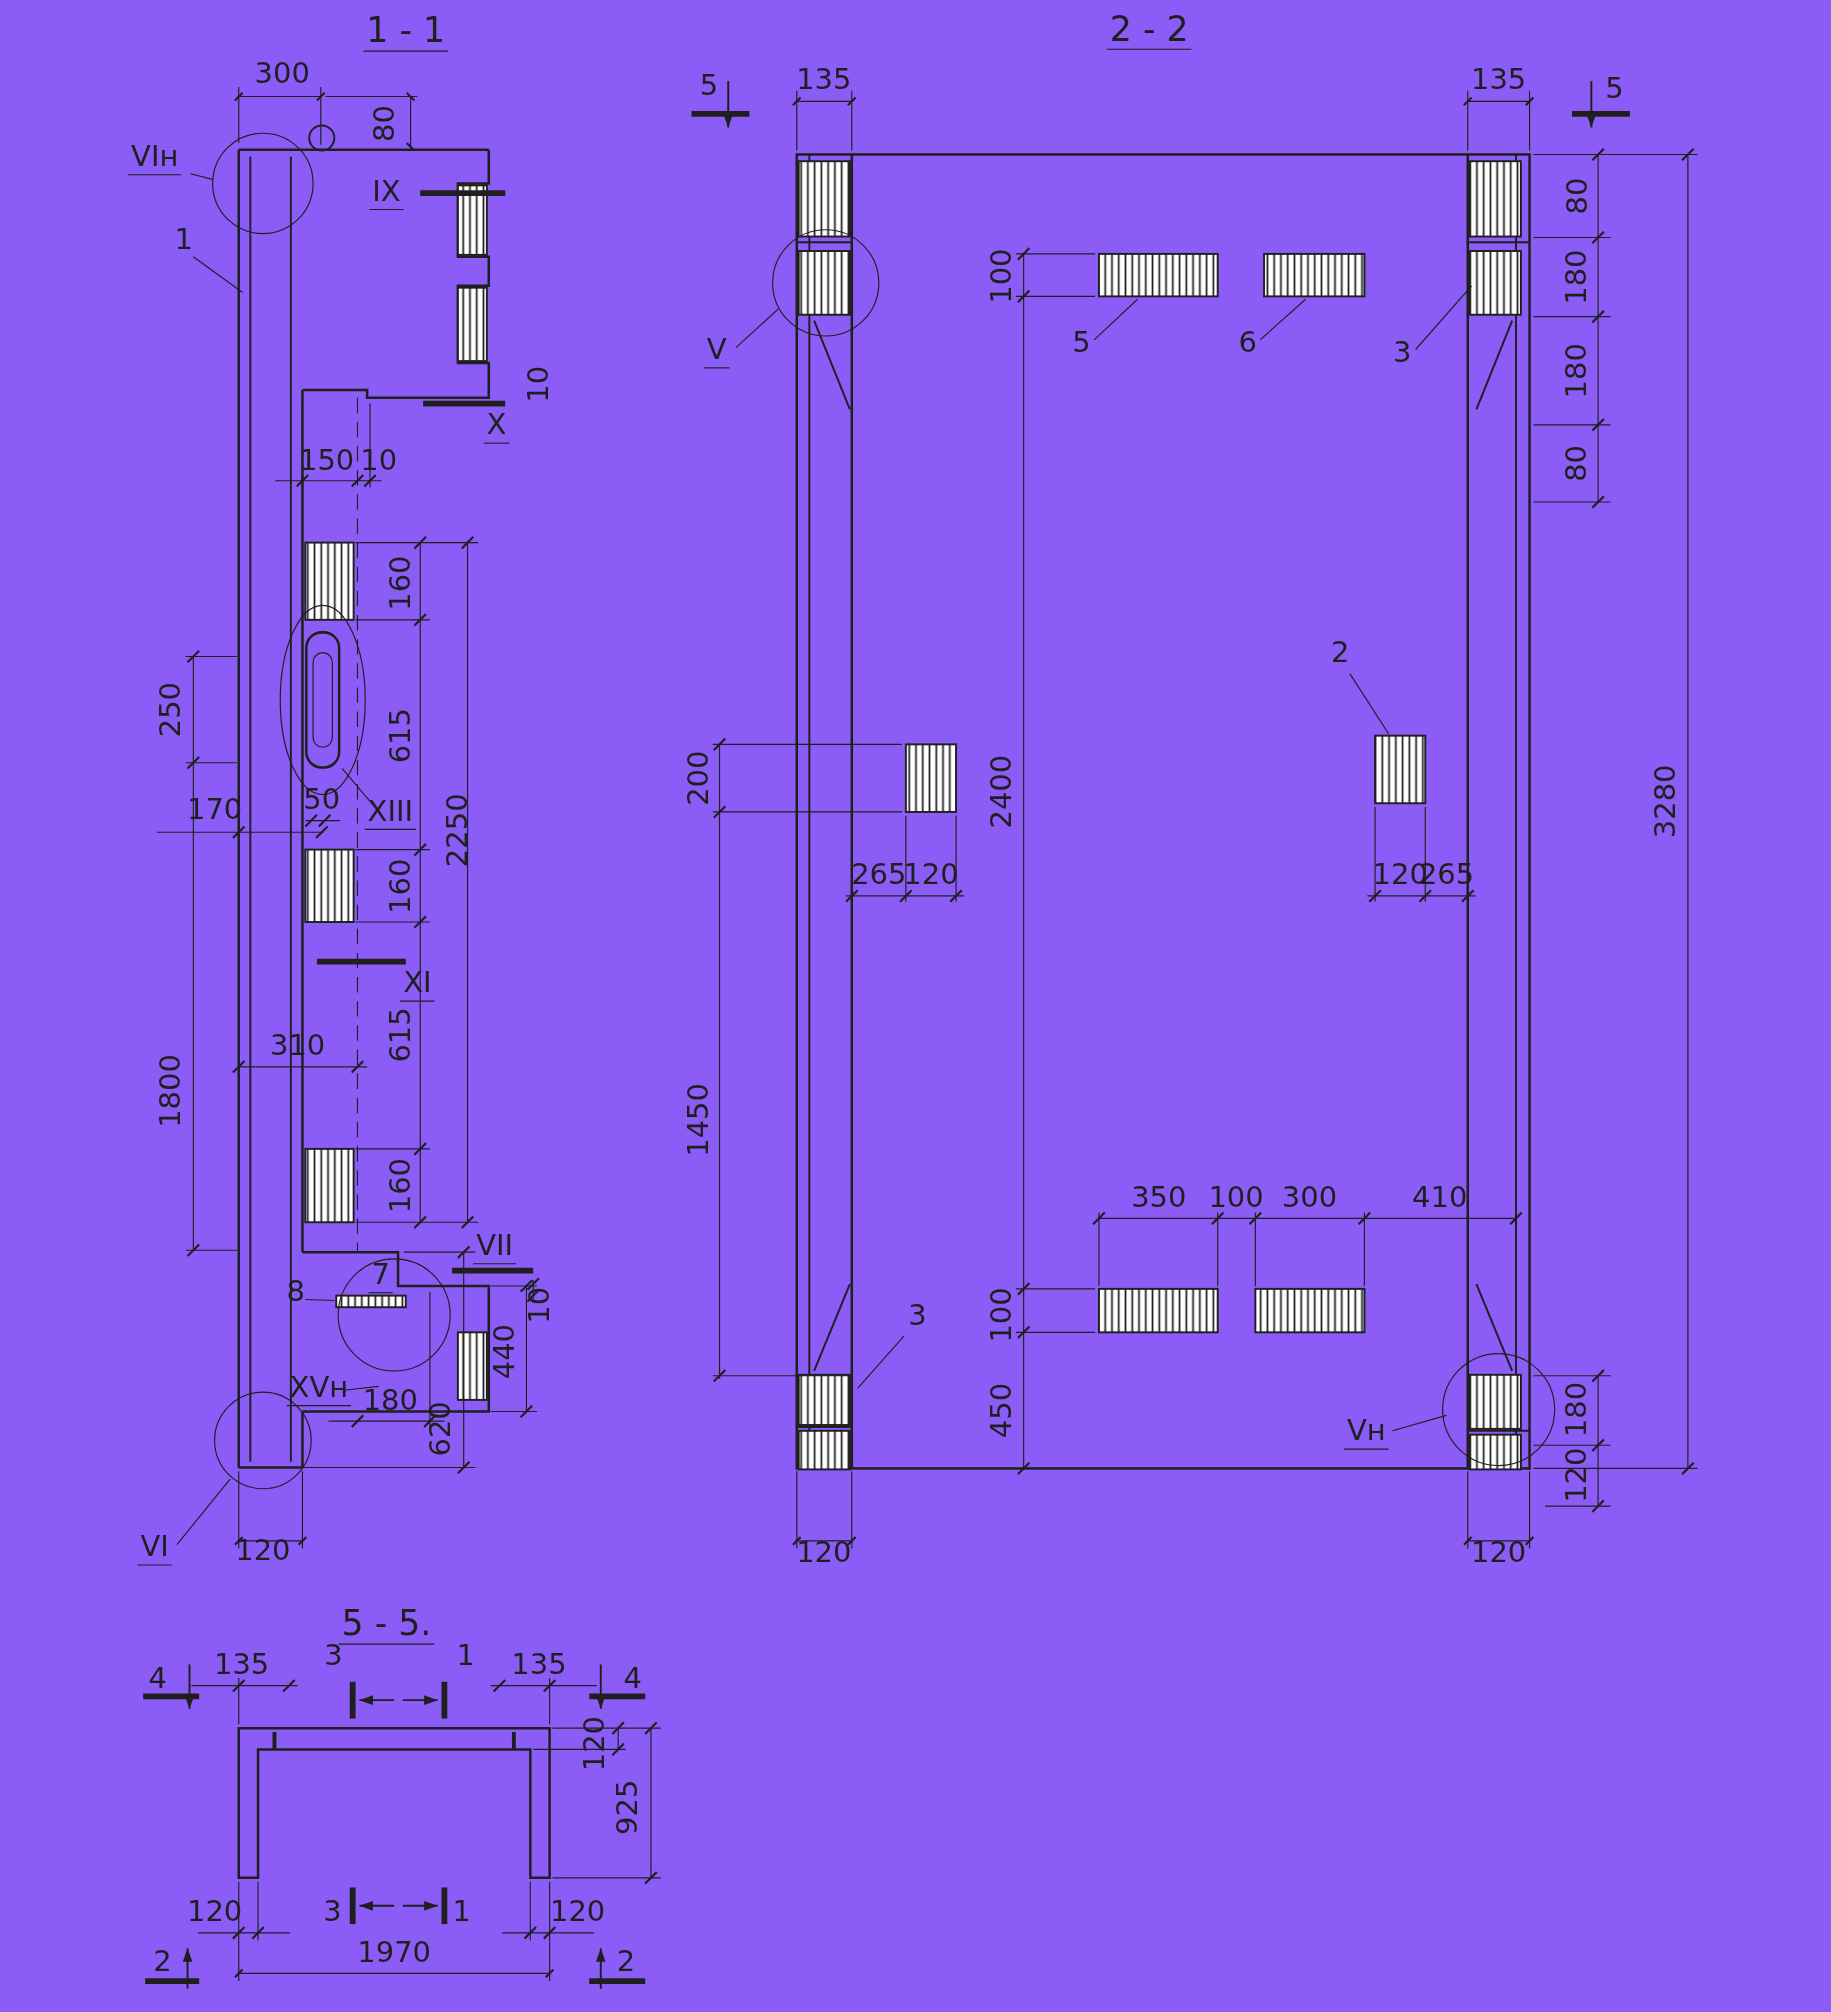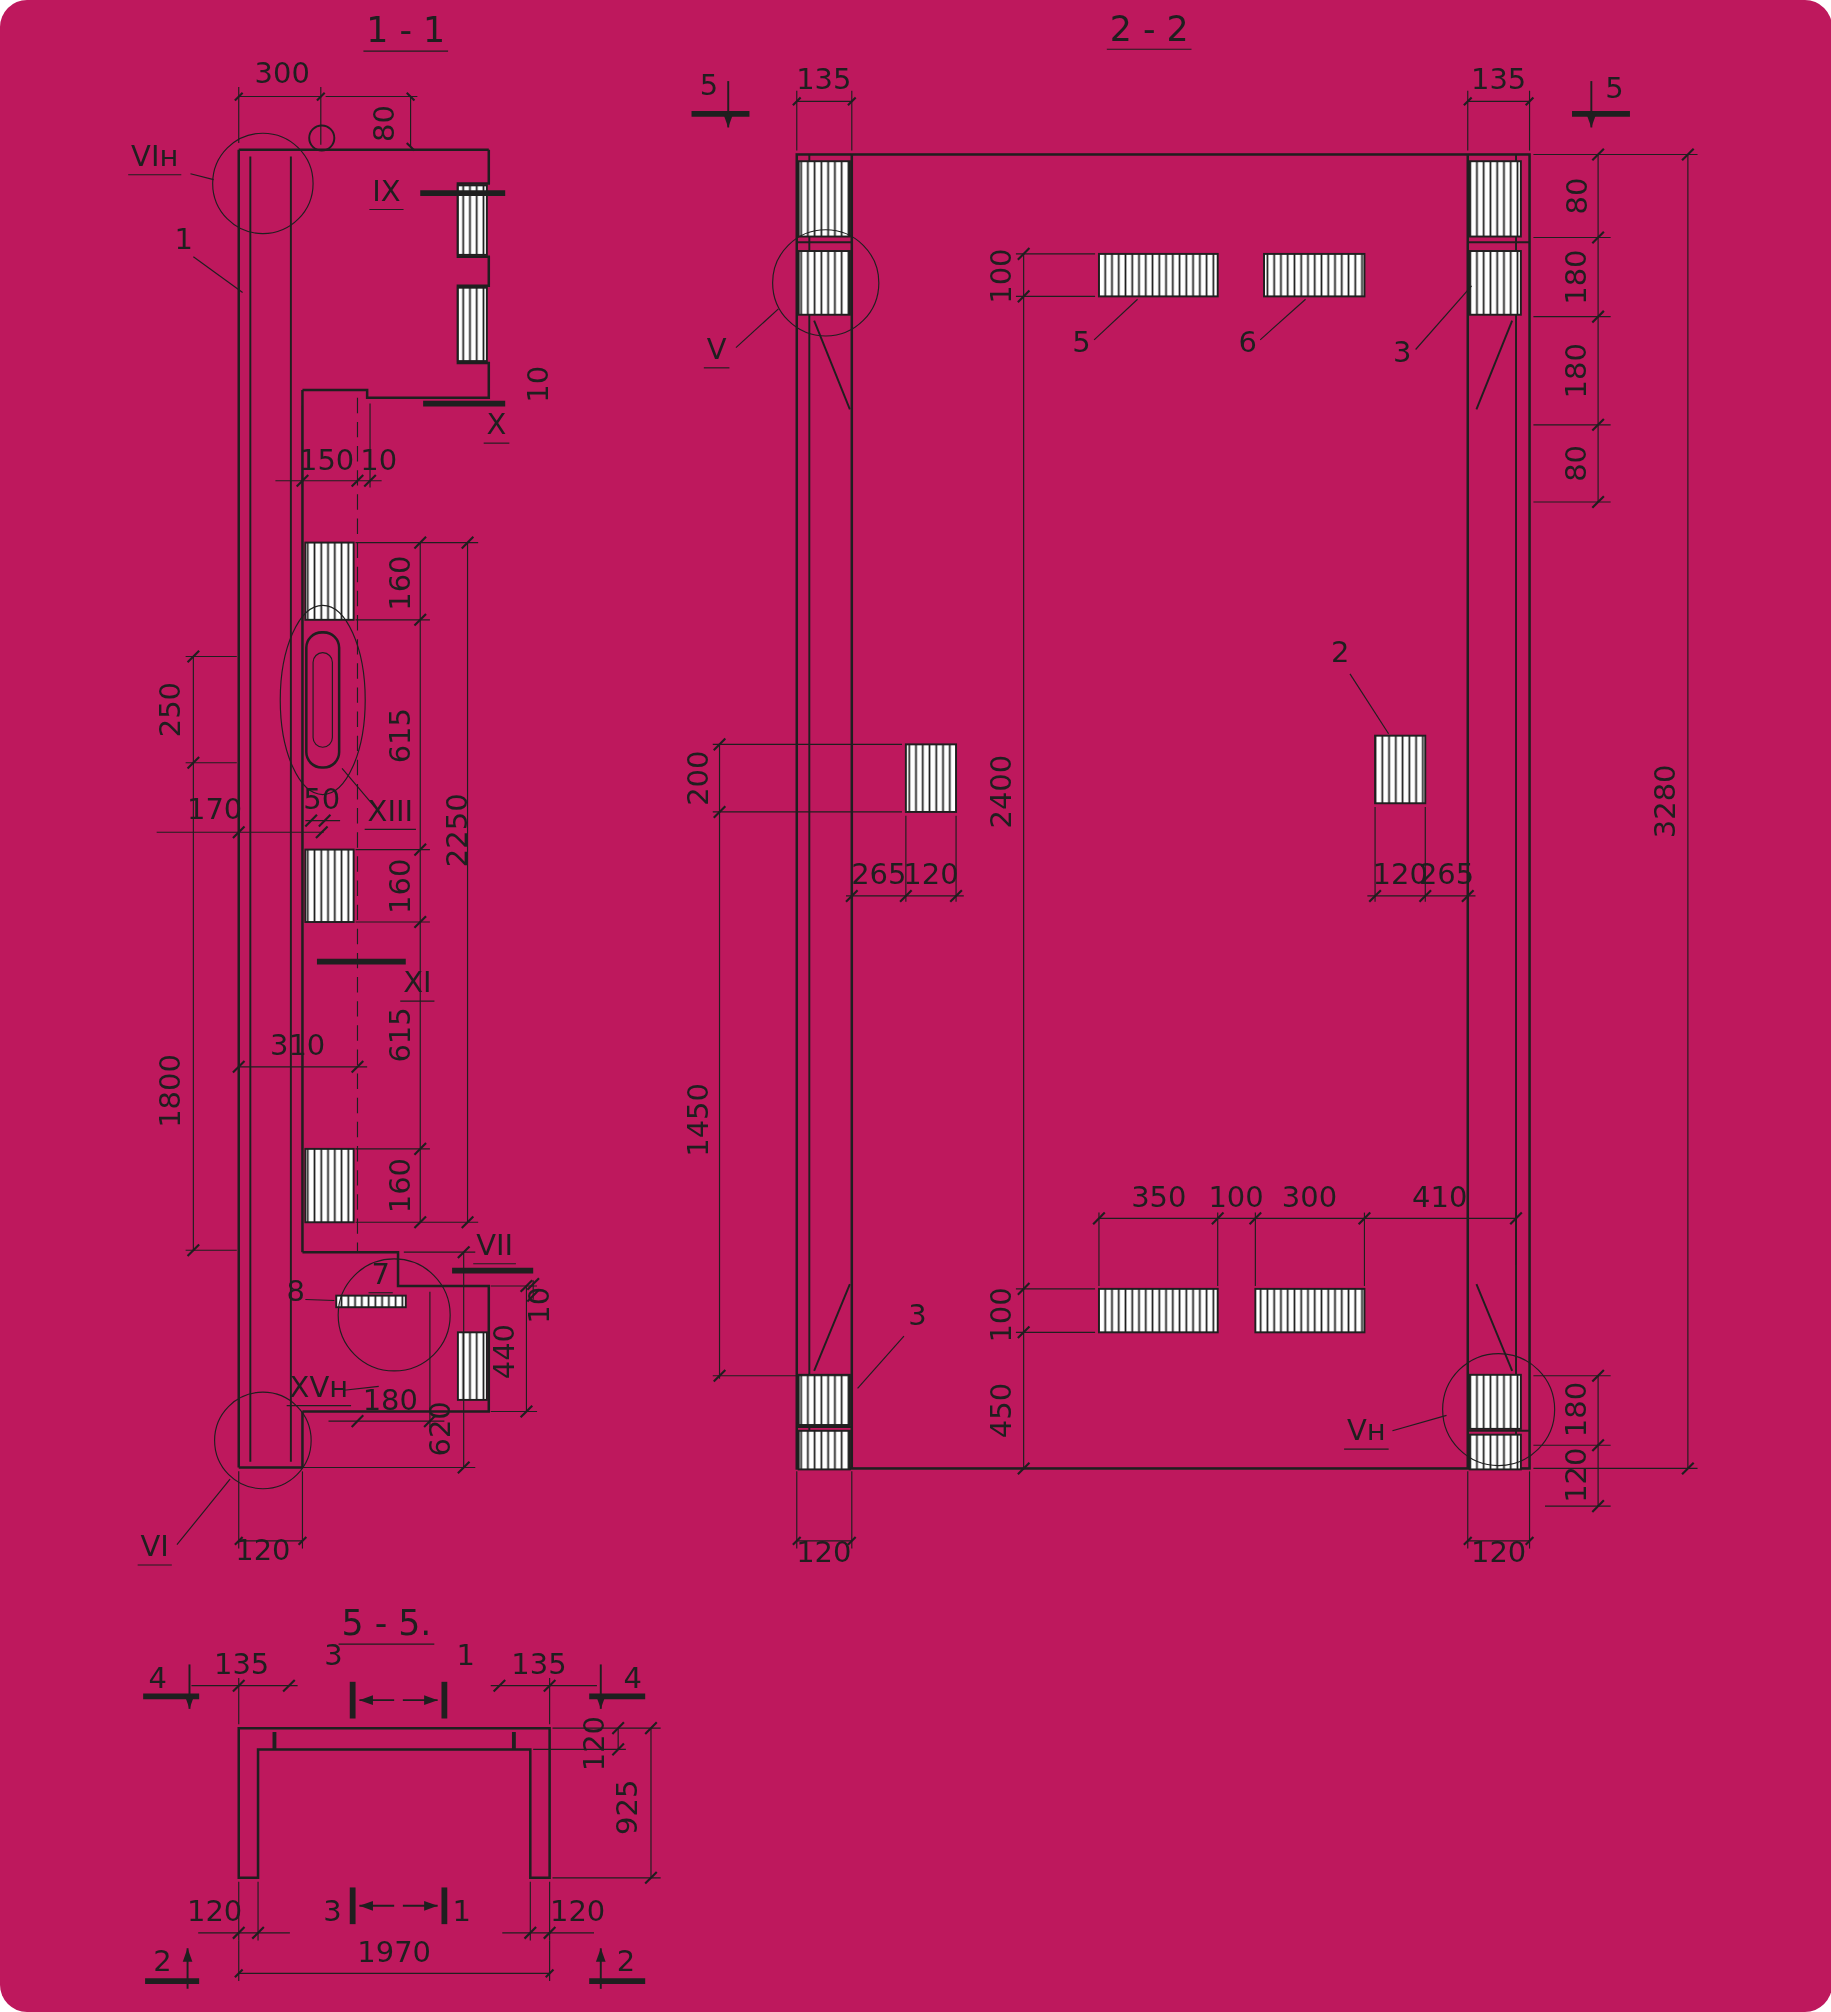--- a/index.html
+++ b/index.html
@@ -1,16 +1,16 @@
 <!DOCTYPE html>
 <html><head>
 <meta charset="utf-8">
 <style>
   html,body{margin:0;padding:0;background:#ffffff;}
-  .sheet{width:1832px;height:2012px;background:#be185d;position:relative;overflow:hidden;border-radius:27px;}
+  .sheet{width:1832px;height:2012px;background:#8b5cf6;position:relative;overflow:hidden;}
   svg{display:block;width:1832px;height:2012px;}
   text{font-family:"DejaVu Sans", sans-serif; fill:#1f1f1f;}
   .ol{fill:none;stroke:#1f1f1f;stroke-width:2.6;stroke-linejoin:miter;}
   .md{fill:none;stroke:#1f1f1f;stroke-width:2;}
   .tn{fill:none;stroke:#1f1f1f;stroke-width:1.2;}
   .dsh{stroke-dasharray:16 9;}
   .cut{stroke:#1f1f1f;stroke-width:6;fill:none;}
   .cm{stroke:#1f1f1f;stroke-width:4;fill:none;}
   .plate{fill:url(#hv);stroke:#1f1f1f;stroke-width:2;}
   .arrow{stroke:#1f1f1f;stroke-width:2;fill:none;}

